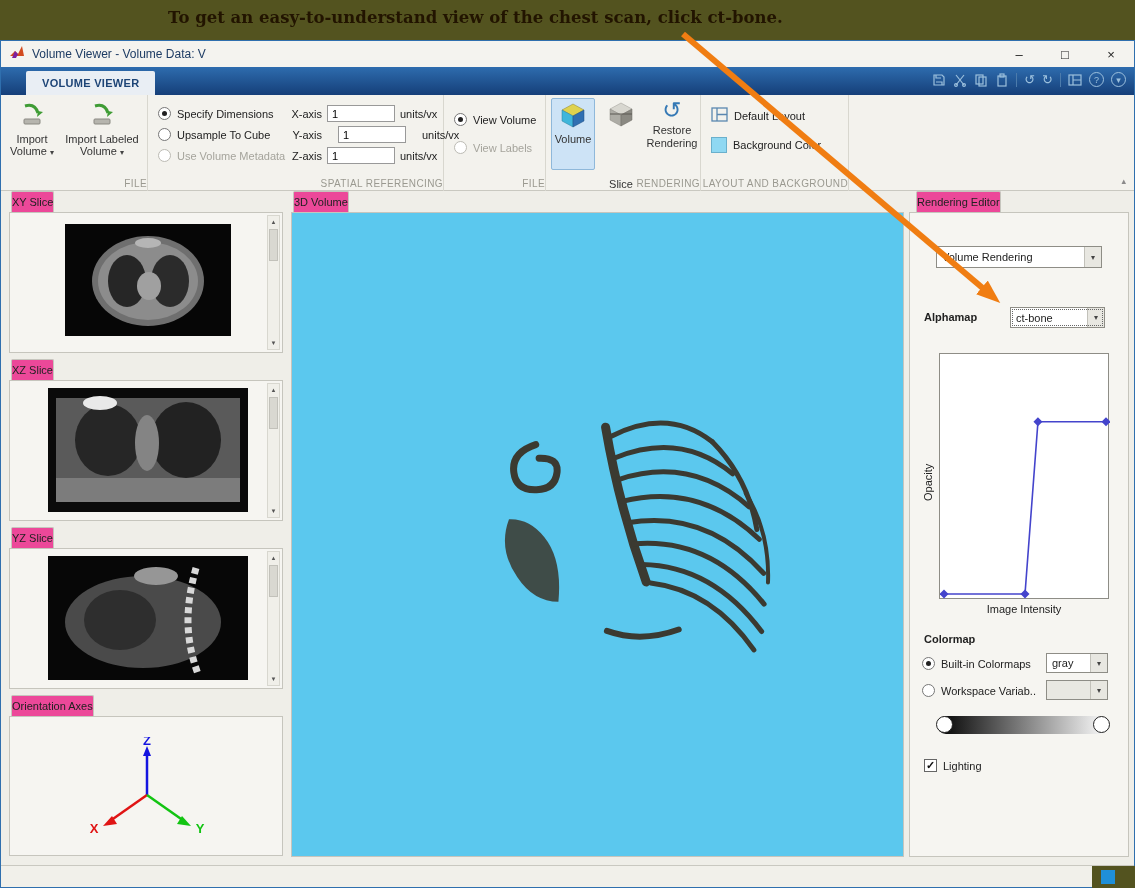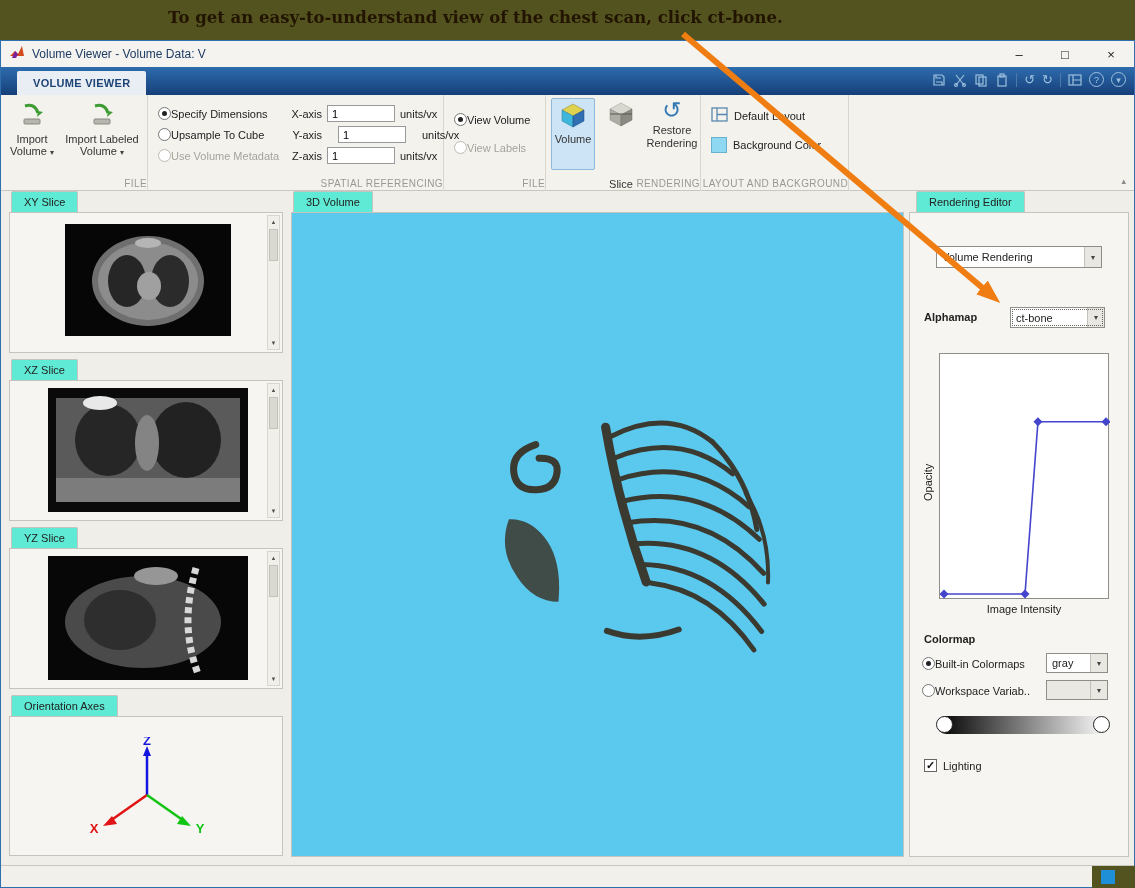--- a/index.html
+++ b/index.html
@@ -16,55 +16,55 @@
     background:#f0efe9; border:1px solid #2f6fae; }
 
   .titlebar { position:absolute; left:0; top:0; width:100%; height:26px; background:#f4f3ef;
     display:flex; align-items:center; padding-left:8px; gap:7px; }
   .title-text { font-size:12px; color:#1e3c64; }
   .winbtns { margin-left:auto; display:flex; height:26px; }
   .wbtn { width:46px; height:26px; display:flex; align-items:center; justify-content:center;
     font-size:13px; color:#222; }
 
   .tabstrip { position:absolute; left:0; top:26px; width:100%; height:28px;
-    background:linear-gradient(180deg,#2e6cae,#153f79); display:flex; align-items:flex-end; padding-left:16px; }
+    background:linear-gradient(180deg,#2e6cae,#153f79); display:flex; align-items:flex-end; padding-left:25px; }
   .ribbon-tab { height:24px; background:#e9eef4; color:#1d4476; font-size:11px; font-weight:bold;
     padding:0 16px; display:flex; align-items:center; border-radius:2px 2px 0 0; letter-spacing:.3px; }
   .qat { position:absolute; right:8px; top:31px; display:flex; gap:7px; align-items:center;
     color:#9cc0dd; font-size:13px; }
   .qat svg { display:block; }
   .qat .sep { width:1px; height:14px; background:#4c7bab; }
   .circ { width:15px; height:15px; border:1px solid #9cc0dd; border-radius:50%; font-size:9px;
     display:flex; align-items:center; justify-content:center; color:#9cc0dd; }
 
   .ribbon { position:absolute; left:0; top:54px; width:100%; height:96px; background:#f3f2ed;
     border-bottom:1px solid #c9c8c0; }
   .sec { position:absolute; top:0; height:96px; border-right:1px solid #d8d7cf; }
   .sec-label { position:absolute; bottom:2px; left:0; width:100%; text-align:right;
     font-size:10px; color:#9a9990; letter-spacing:.4px; white-space:nowrap; }
   .tcol { position:absolute; display:flex; flex-direction:column; align-items:center; gap:2px;
     font-size:11px; color:#333; text-align:center; line-height:1.15; padding-top:3px; }
   .tcol .lbl { max-width:100%; }
   .cv { font-size:8px; color:#444; }
   .tbtn-sel { background:#cde3f6; border:1px solid #8fb8da; border-radius:2px; }
-  .rrow { position:absolute; display:flex; align-items:center; font-size:11px; color:#222; white-space:nowrap; }
+  .rrow { position:absolute; display:flex; gap:6px; align-items:center; font-size:11px; color:#222; white-space:nowrap; }
   .rrow.dis { color:#a5a49c; }
   .radio { width:13px; height:13px; border:1px solid #777; border-radius:50%; background:#fff; position:relative; flex:none; }
   .radio.sel::after { content:""; position:absolute; inset:3px; border-radius:50%; background:#222; }
   .radio.dis { border-color:#bcbbb4; }
   .axisrow { position:absolute; display:flex; gap:5px; align-items:center; font-size:11px; color:#222; }
   .axisrow .alab { width:36px; text-align:right; }
   .axisrow input { width:68px; height:17px; border:1px solid #999; font-size:11px; padding:0 4px;
     font-family:"Liberation Sans", sans-serif; background:#fff; }
   .trow { position:absolute; display:flex; align-items:center; gap:6px; font-size:11px; color:#222; white-space:nowrap; }
   .collapse-ribbon { position:absolute; right:8px; bottom:4px; font-size:9px; color:#8a8a8a; }
 
   .main { position:absolute; left:0; top:150px; right:0; bottom:22px; background:#efeee8; }
-  .ptab { position:absolute; height:21px; background:#5eead4; border:1px solid #c6c5bd; border-bottom:none;
-    border-radius:2px 2px 0 0; display:flex; align-items:center; padding:0 12px; font-size:11px; color:#222; z-index:2; }
+  .ptab { position:absolute; height:21px; background:#ec4899; border:1px solid #c6c5bd; border-bottom:none;
+    border-radius:2px 2px 0 0; display:flex; align-items:center; padding:0 0; font-size:11px; color:#222; z-index:2; }
   .pbody { position:absolute; background:#f6f5f1; border:1px solid #c6c5bd; }
   .scroll { position:absolute; right:2px; top:2px; bottom:2px; width:13px; background:#f0efe9; border:1px solid #d8d7cf; }
   .scroll .sarr { position:absolute; left:0; width:100%; height:12px; display:flex; align-items:center;
     justify-content:center; font-size:6px; color:#555; }
   .scroll .thumb { position:absolute; left:1px; right:1px; top:13px; height:32px; background:#d9d8d1; border:1px solid #c2c1ba; }
   .slice { position:absolute; background:#000; }
   .slice svg { display:block; width:100%; height:100%; }
 
   .cyan { background:#5bc8ee; }
 

